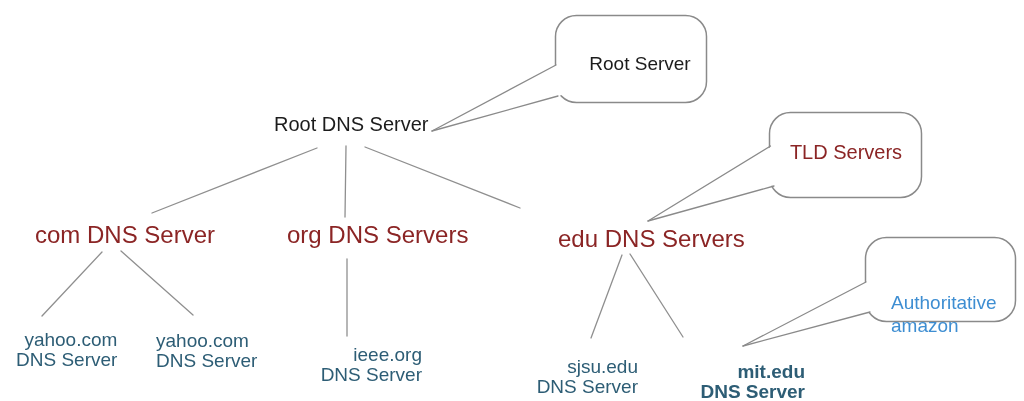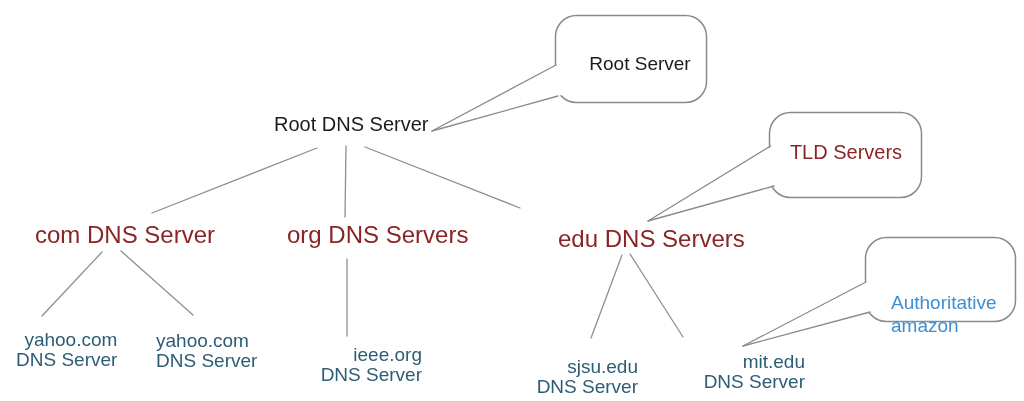--- a/index.html
+++ b/index.html
@@ -92,21 +92,21 @@
   <div class="lbl leaf-lbl center" style="left:302px;top:345px;width:120px;">
     <span>ieee.org</span>
     <span>DNS Server</span>
   </div>
 
   <div class="lbl leaf-lbl center" style="left:518px;top:345px;width:120px;margin-top:12px;">
     <span>sjsu.edu</span>
     <span>DNS Server</span>
   </div>
 
-  <div class="lbl leaf-lbl center" style="left:685px;top:352px;width:120px;">
+  <div class="lbl leaf-lbl center" style="left:685px;top:362px;width:120px;font-weight:bold;">
     <span>mit.edu</span>
     <span>DNS Server</span>
   </div>
 
   <div class="lbl callout-lbl-dark" style="left:555px;top:54px;width:170px;">Root Server</div>
 
   <div class="lbl callout-lbl-maroon" style="left:770px;top:142px;width:152px;">TLD Servers</div>
 
   <div class="lbl callout-lbl-blue" style="left:891px;top:251px;margin-top:40px;">
     <span>Authoritative</span>

